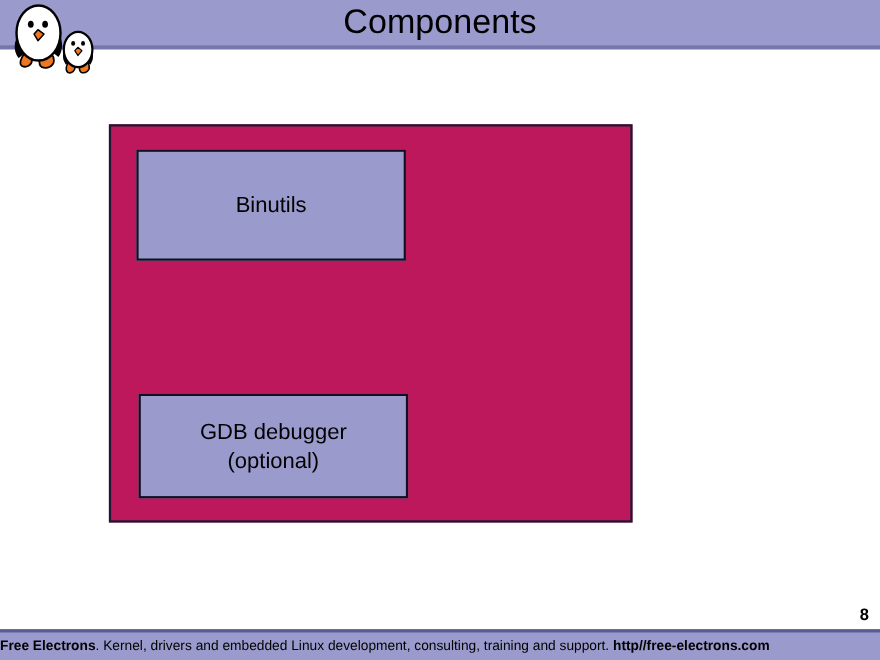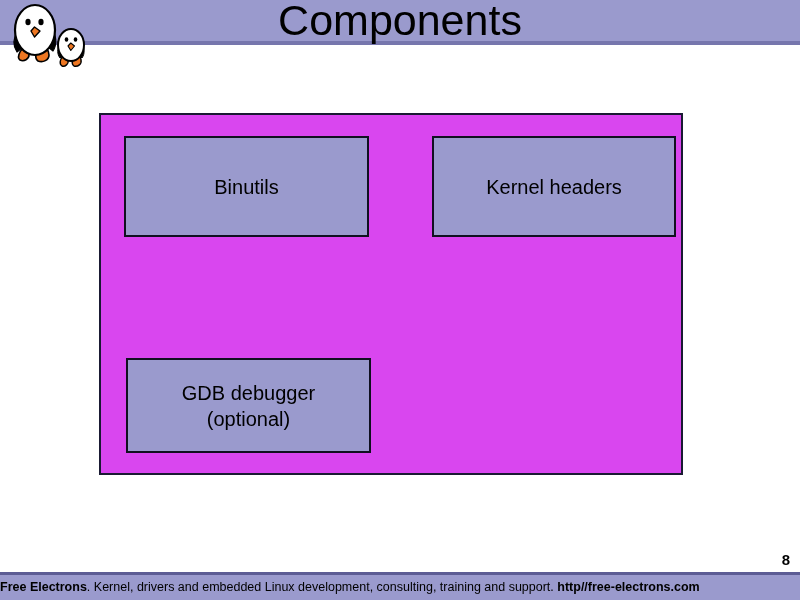--- a/index.html
+++ b/index.html
@@ -34,43 +34,43 @@
     background: #7676ad;
   }
   .slide-title {
     position: absolute;
     left: 0;
     top: 0;
     width: 800px;
     height: 41px;
     line-height: 40px;
     text-align: center;
-    font-size: 43px;
+    font-size: 31px;
     font-weight: normal;
     color: #000000;
     letter-spacing: 0px;
   }
 
   
   .logo {
     position: absolute;
     left: 4px;
     top: 0px;
     width: 100px;
     height: 70px;
   }
 
   
   .diagram-outer {
     position: absolute;
     left: 99px;
     top: 113px;
-    width: 584px;
+    width: 476px;
     height: 362px;
-    background: #d946ef;
+    background: #be185d;
     border: 2px solid #1a1a33;
     box-sizing: border-box;
   }
   .comp-box {
     position: absolute;
     background: #9a9acd;
     border: 2px solid #101020;
     box-sizing: border-box;
     display: flex;
     align-items: center;
@@ -172,23 +172,20 @@
   <div class="comp-box box-binutils">
     <span class="label">Binutils</span>
   </div>
 
 
   <div class="comp-box box-gdb">
     <span class="label">GDB debugger
 (optional)</span>
   </div>
 
-  <div class="comp-box box-kernel-headers">
-    <span class="label">Kernel headers</span>
-  </div>
 
 
 </div>
 
 <div class="page-number">8</div>
 
 <div class="footer-bar"></div>
 <div class="footer-text"><b>Free Electrons</b><span>. </span><span>Kernel, drivers and embedded Linux development, consulting, training and support. </span><b>http//free-electrons.com</b></div>
 
 </body></html>

